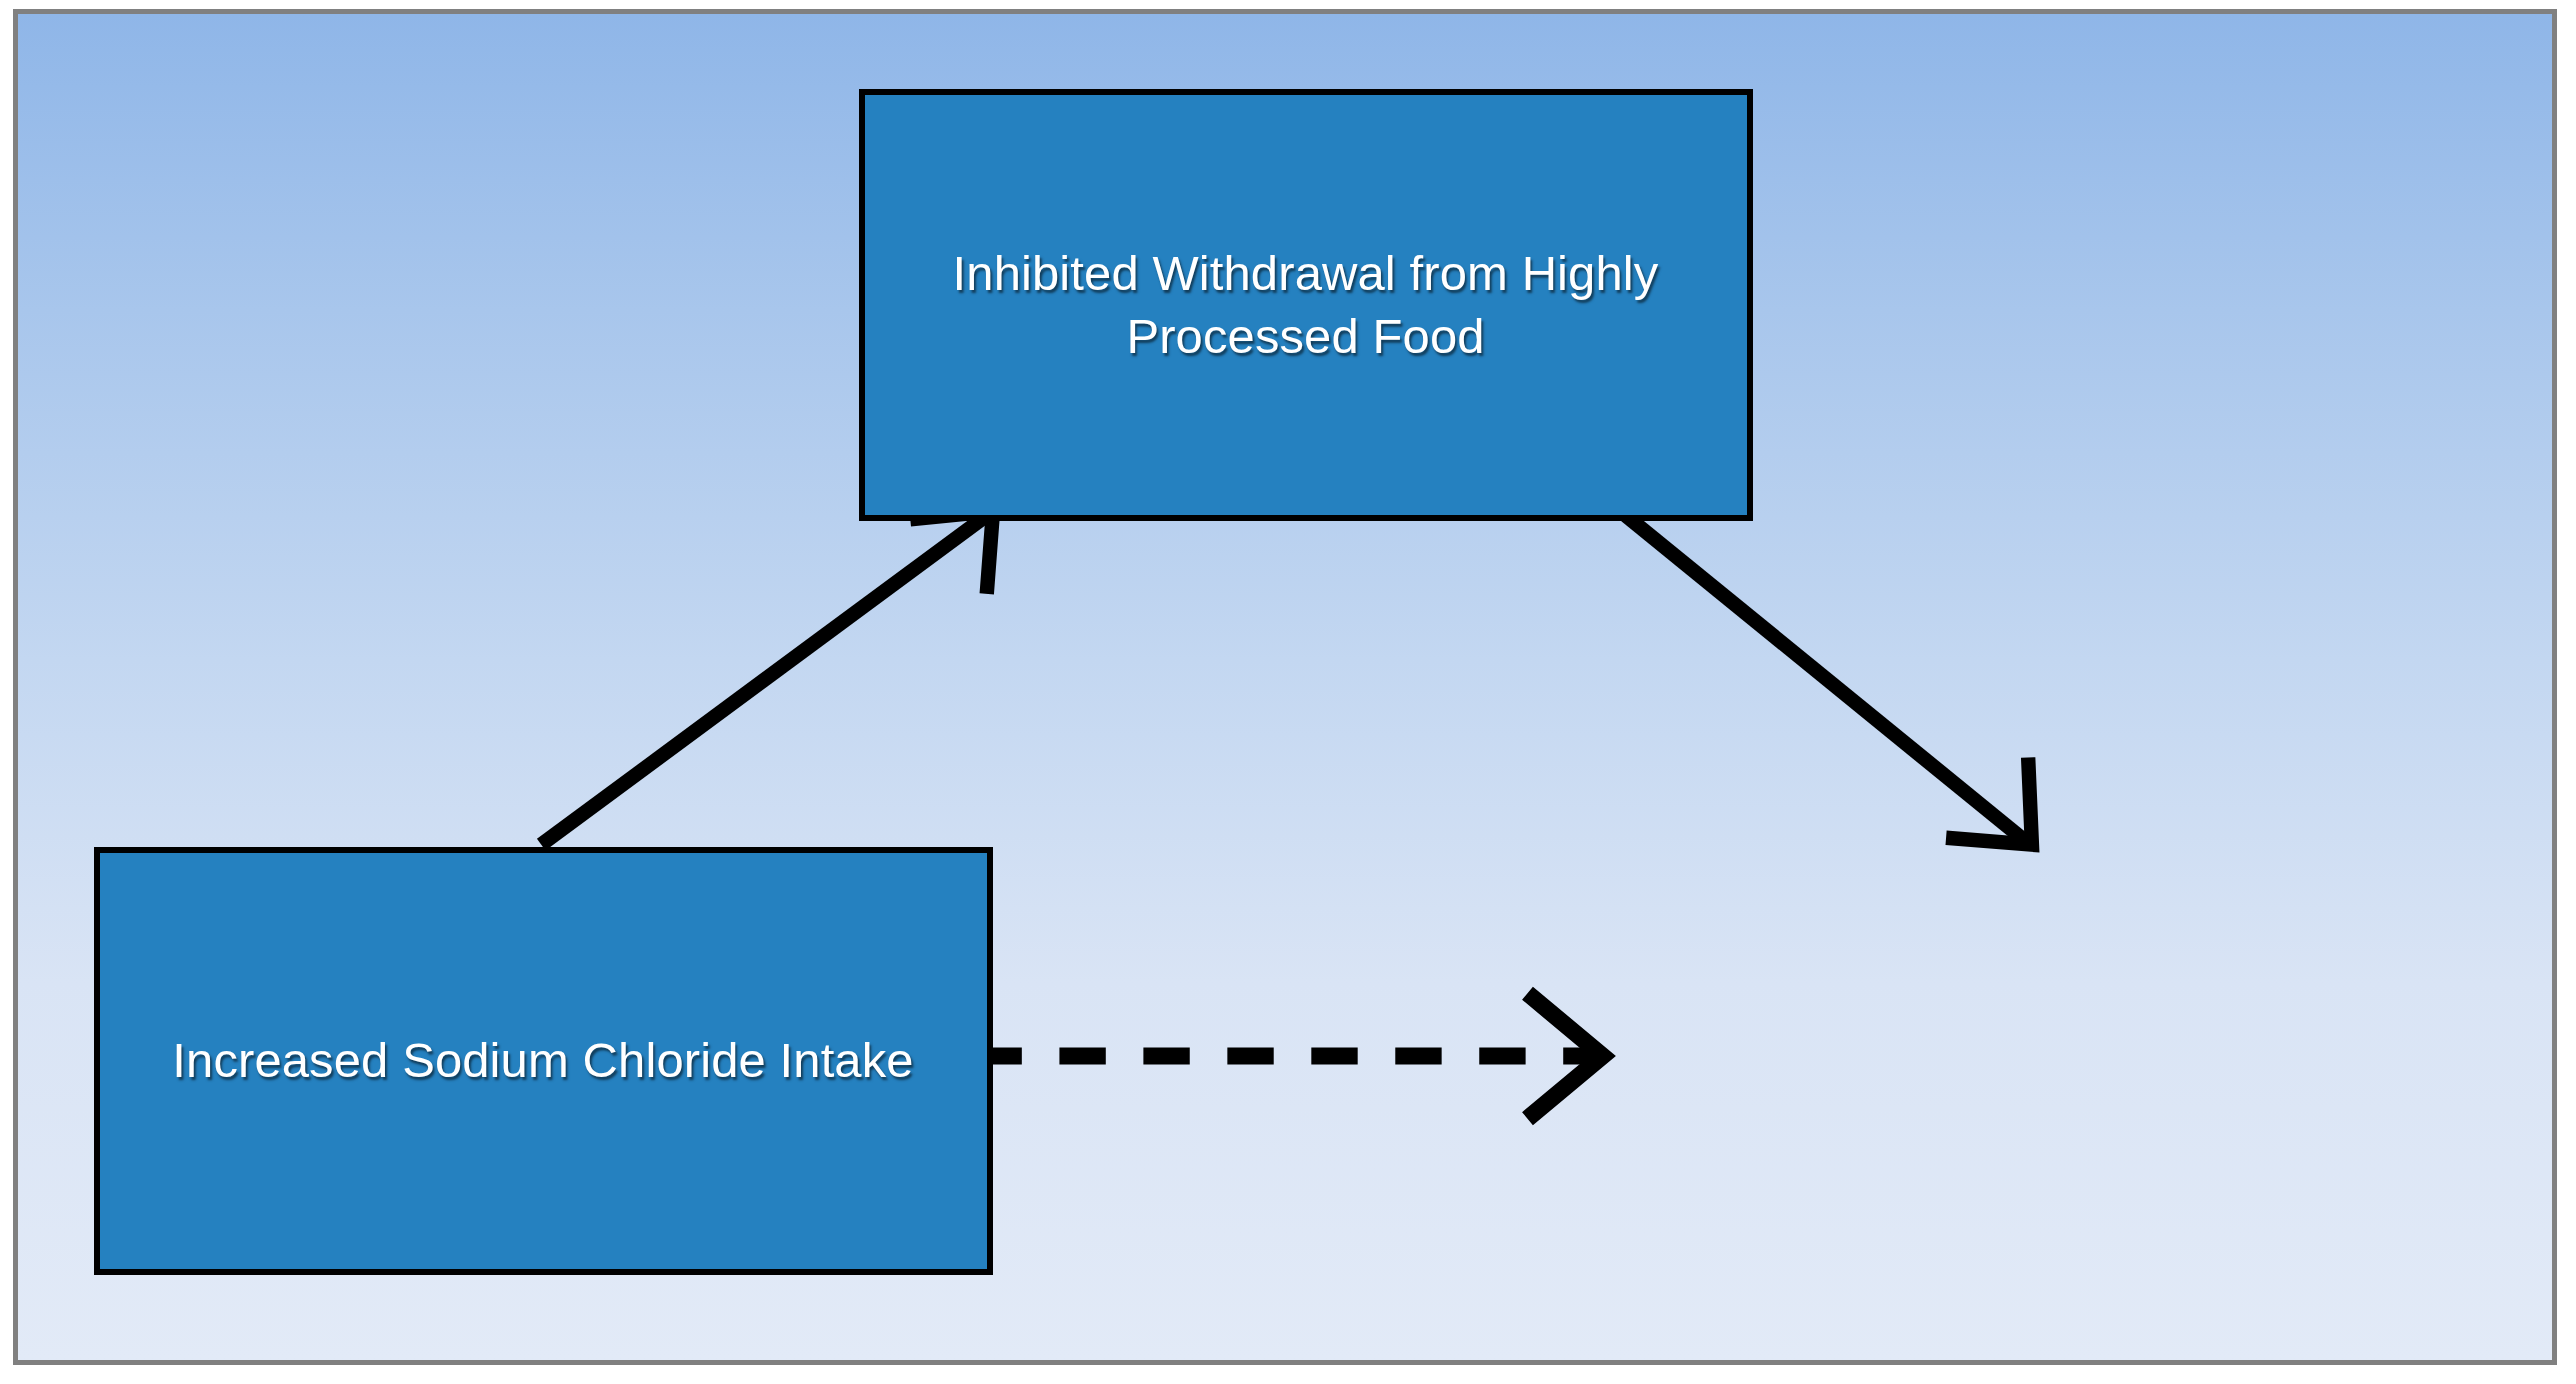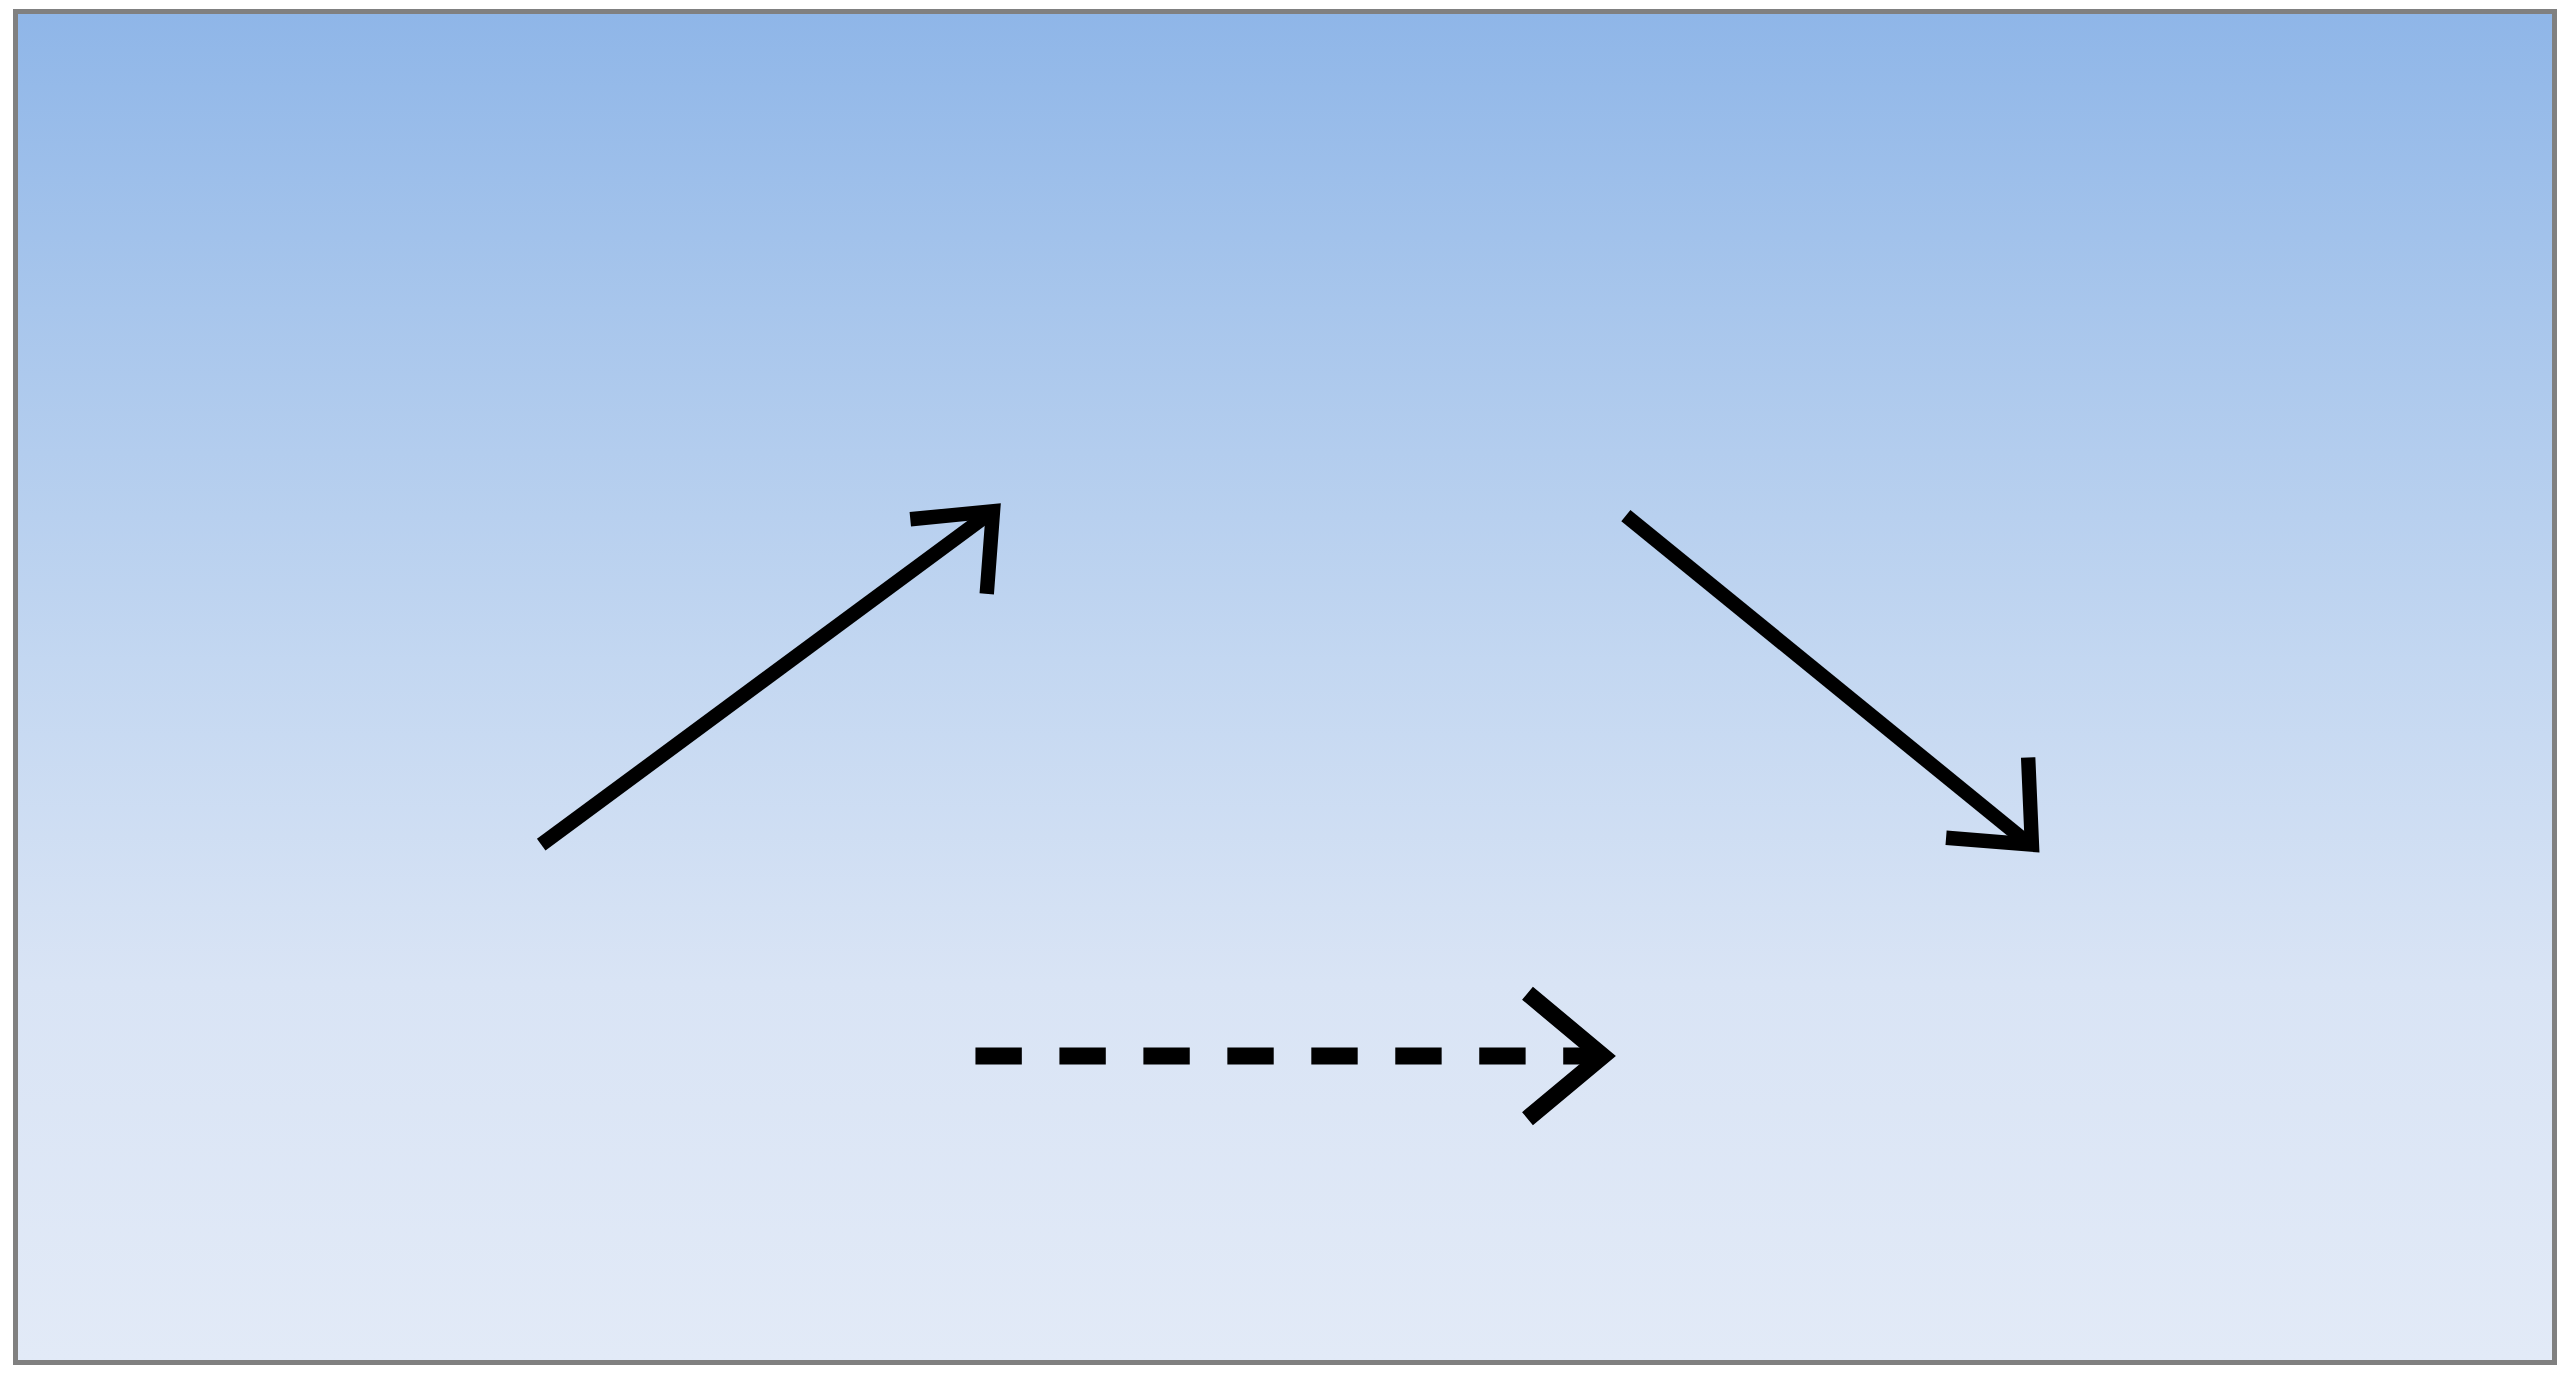--- a/index.html
+++ b/index.html
@@ -93,18 +93,24 @@
         <line x1="2566" y1="800" x2="3202" y2="1318" stroke="#000000" stroke-width="23" stroke-linecap="butt"></line>
         <polyline points="3208,1186 3214,1325 3077,1314" fill="none" stroke="#000000" stroke-width="23" stroke-linecap="butt" stroke-linejoin="miter"></polyline>
       </g>
 
       <g>
         <line x1="1528" y1="1662" x2="2520" y2="1662" stroke="#000000" stroke-width="27" stroke-dasharray="74 60" stroke-linecap="butt"></line>
         <polyline points="2409,1562 2529,1662 2409,1762" fill="none" stroke="#000000" stroke-width="27" stroke-linecap="butt" stroke-linejoin="miter"></polyline>
       </g>
     </svg>
 
+    <div class="proc-box" id="box-top">
+      <span class="box-text">Inhibited Withdrawal from Highly Processed Food</span>
+    </div>
 
+    <div class="proc-box" id="box-bottom-left">
+      <span class="box-text">Increased Sodium Chloride Intake</span>
+    </div>
 
 
   </div>
 </div>
 
 
 </body></html>

